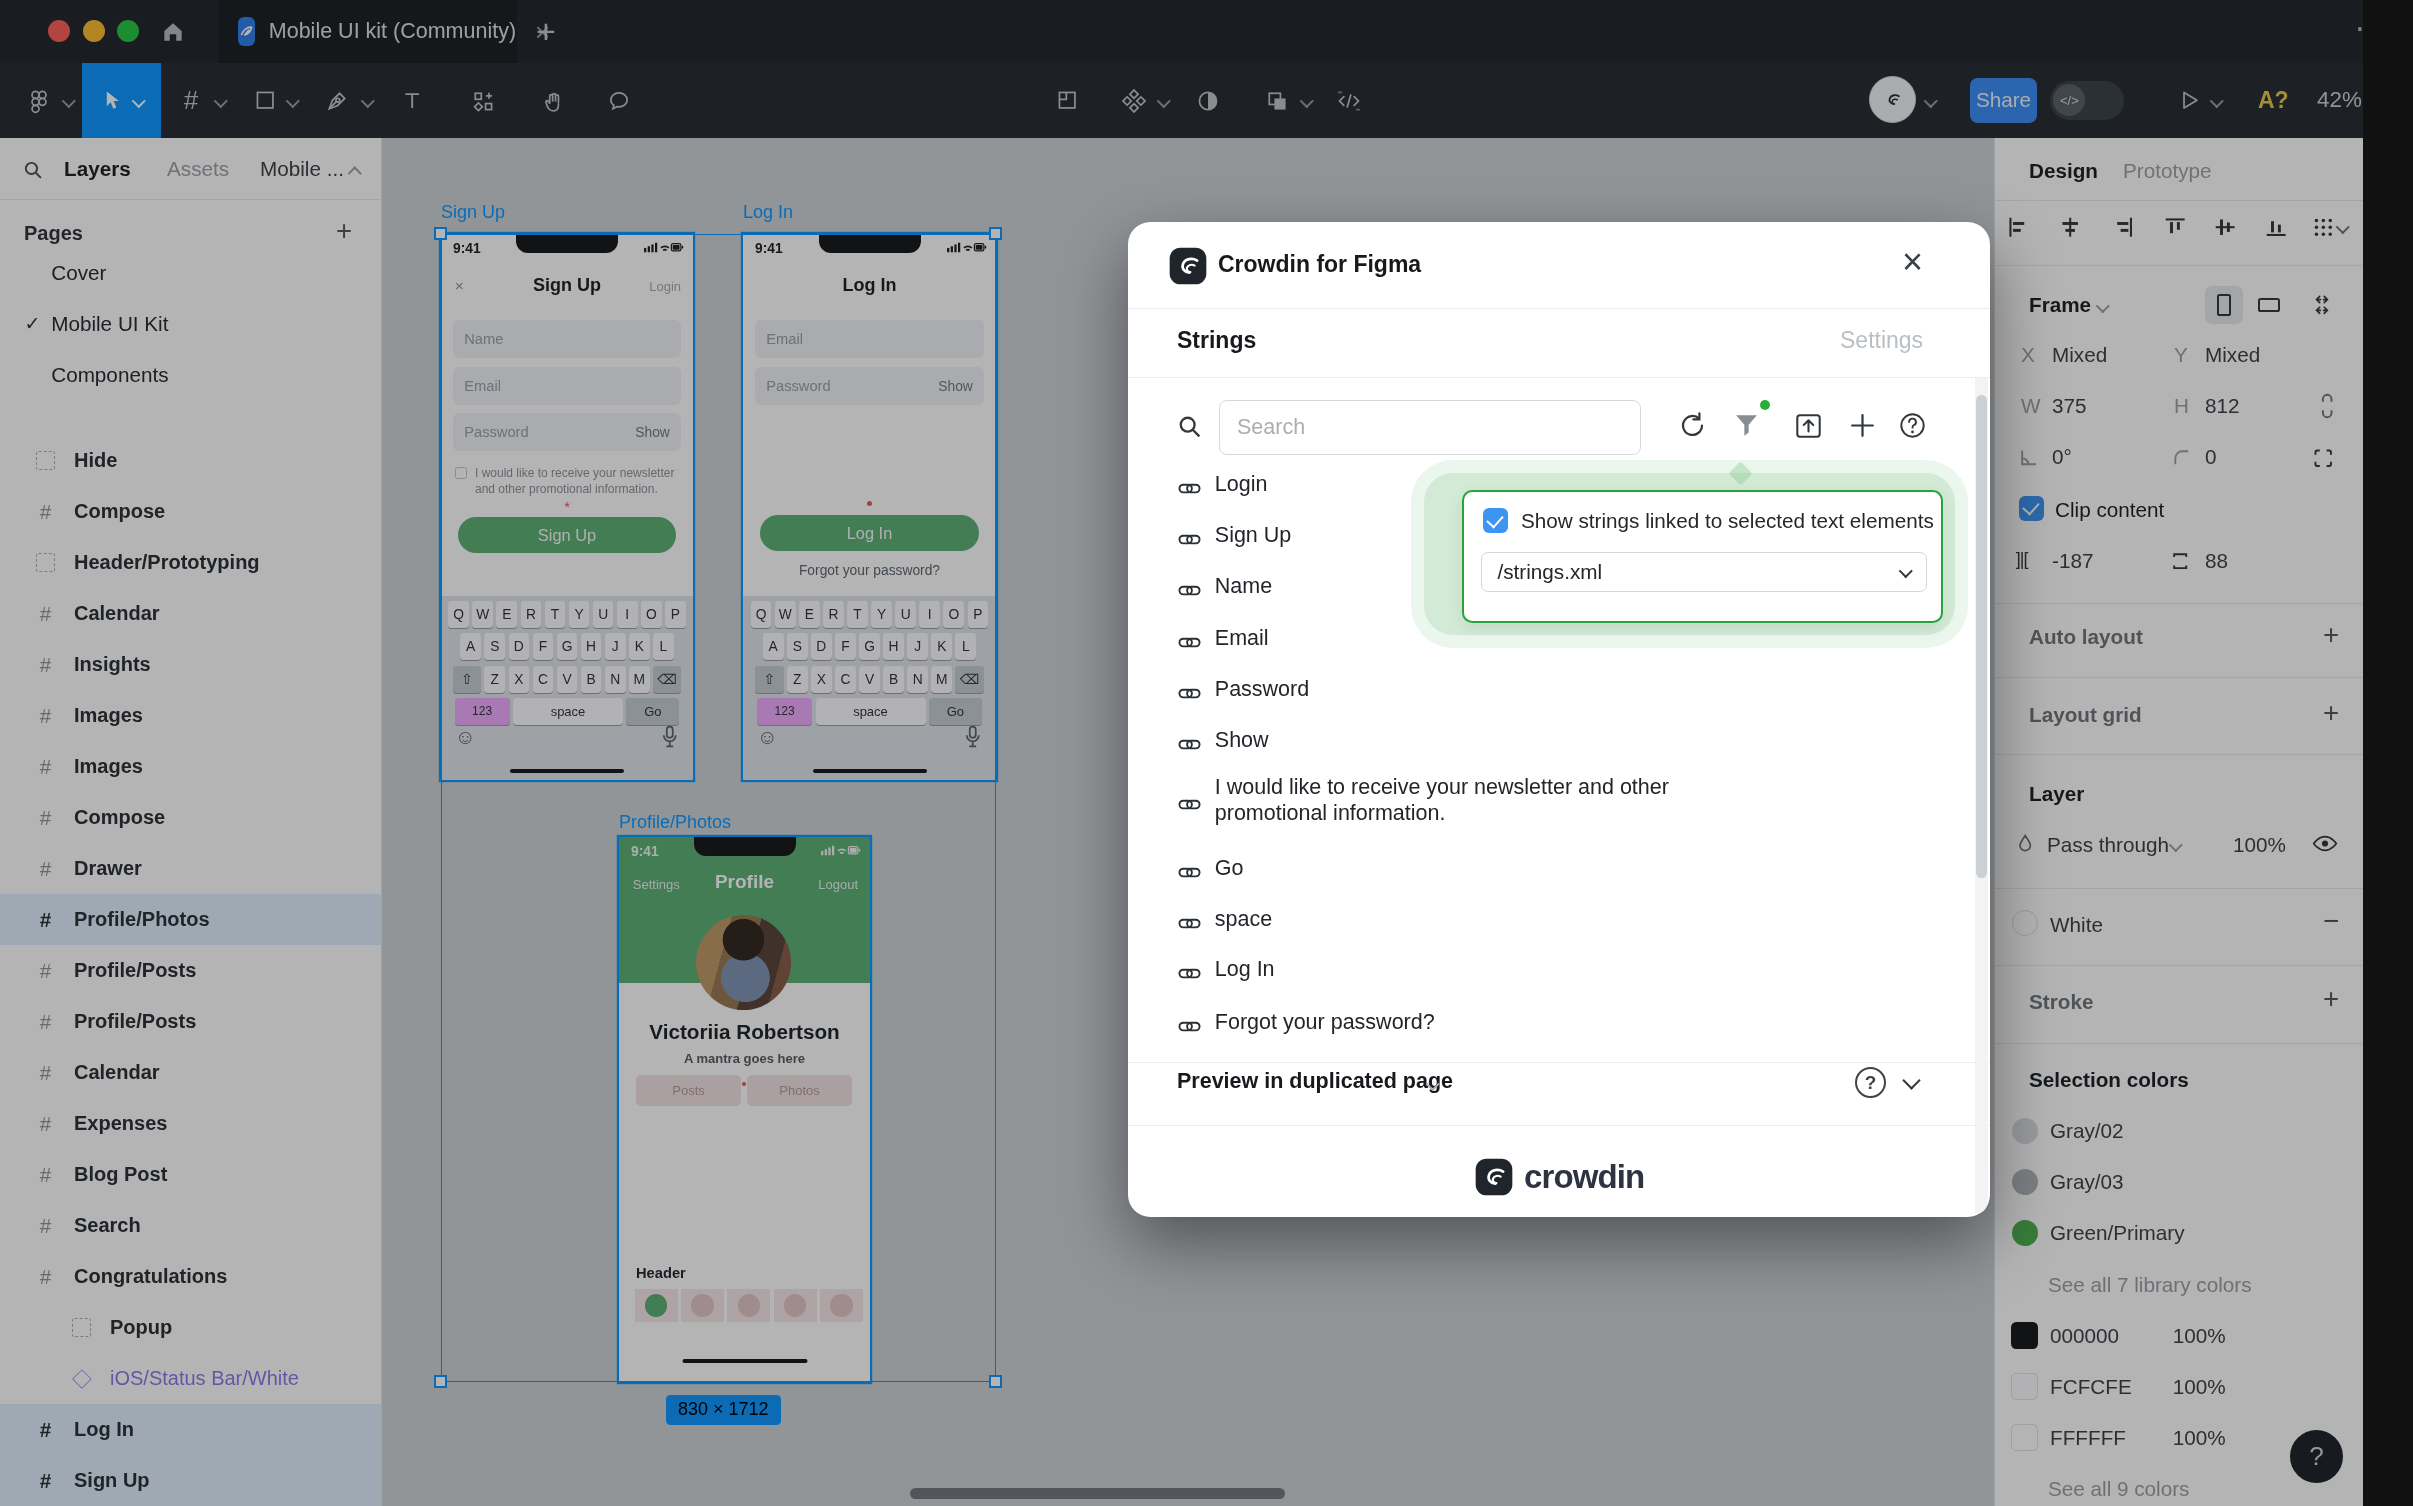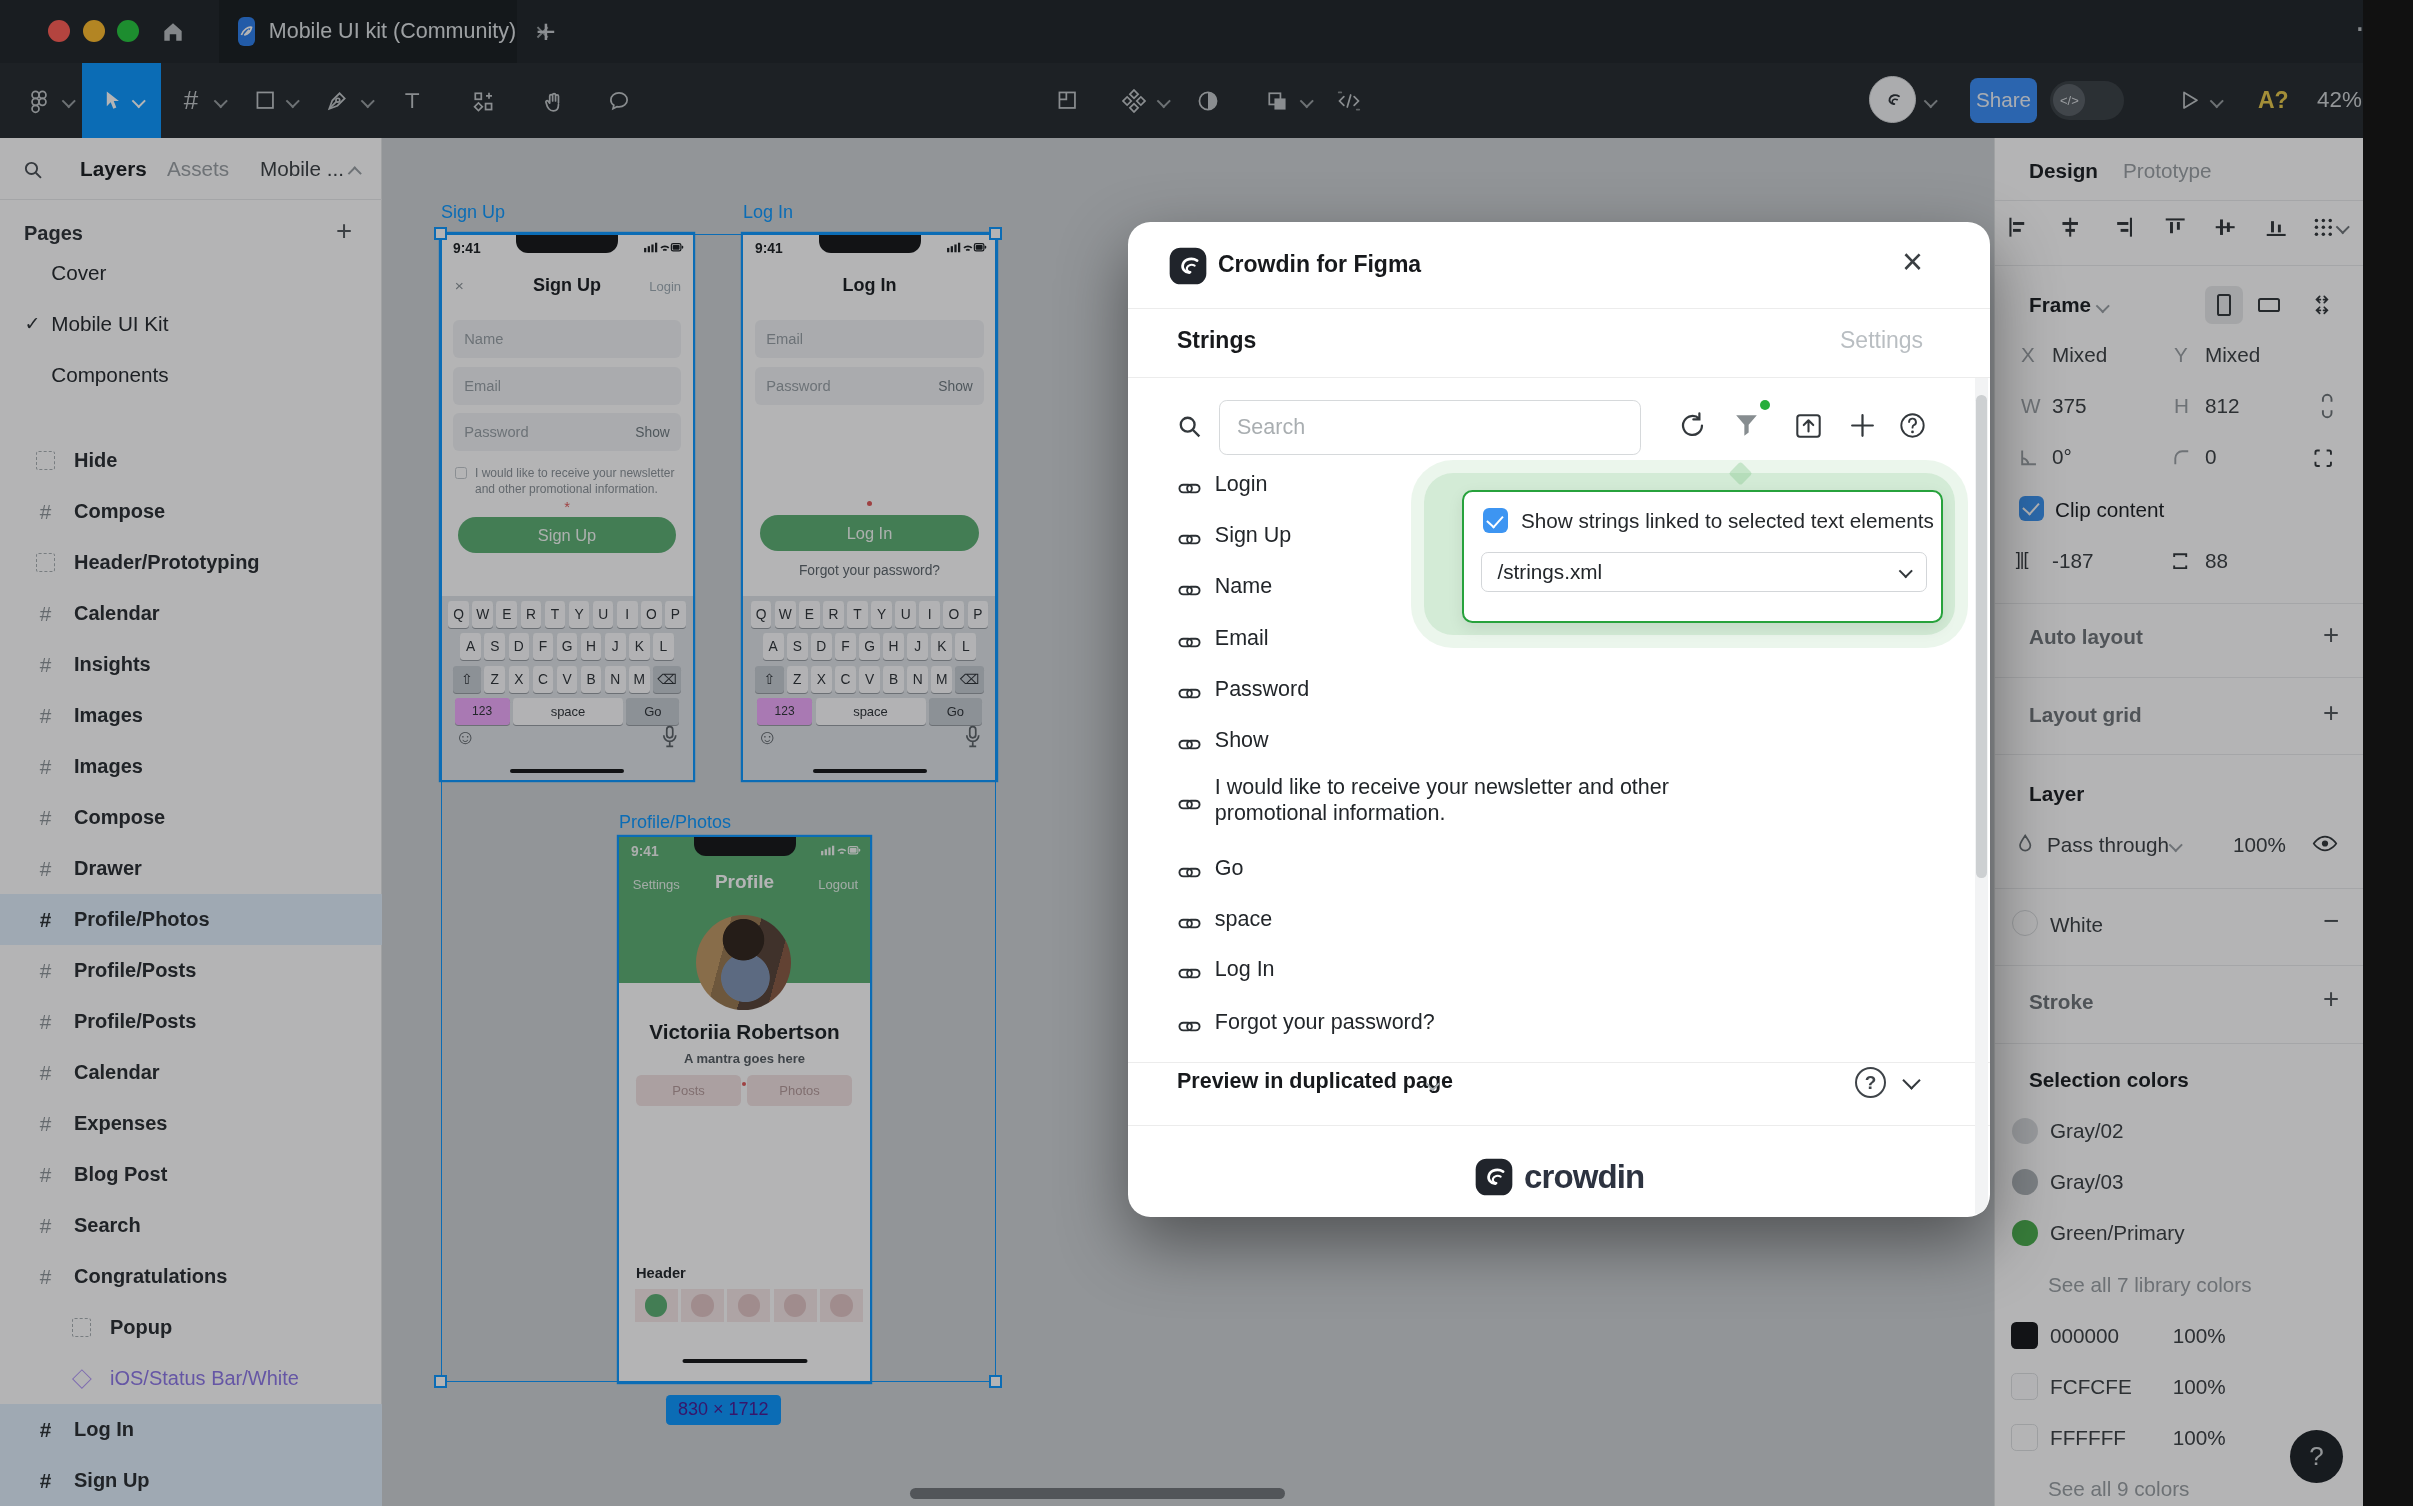--- a/index.html
+++ b/index.html
@@ -61,21 +61,21 @@
   .val-row .op{font-size:20.7px;color:#3d4246;margin-left:20.7px;}
   .checkbox-blue{width:25px;height:25px;border-radius:6px;background:#3d95f2;position:relative;}
   .checkbox-blue::after{content:"";position:absolute;left:6.9px;top:3.4px;width:7.8px;height:13px;border-right:2.6px solid #fff;border-bottom:2.6px solid #fff;transform:rotate(42deg);}
   .help-fab{position:absolute;left:295px;top:1292px;width:53px;height:53px;border-radius:50%;background:#1f2529;color:#cfd3d5;font-size:26px;display:flex;align-items:center;justify-content:center;}
   
   .canvas{position:absolute;left:382px;top:138px;right:369px;bottom:0;background:#ced3d6;overflow:hidden;}
   .frame-label{position:absolute;font-size:18px;color:#0d99ff;white-space:nowrap;}
   .phone{position:absolute;background:#fff;box-shadow:0 0 0 2.2px #0d99ff;overflow:hidden;}
   .sel-box{position:absolute;border:1.7px solid #0d99ff;pointer-events:none;}
   .handle{position:absolute;width:13px;height:13px;background:#fff;border:2.2px solid #0d99ff;}
-  .size-badge{position:absolute;background:#0d99ff;color:#4c1d95;font-size:18px;padding:4.3px 12px;border-radius:4.3px;white-space:nowrap;}
+  .size-badge{position:absolute;background:#0d99ff;color:#000000;font-size:18px;padding:4.3px 12px;border-radius:4.3px;white-space:nowrap;}
   .hscroll{position:absolute;background:#73787c;border-radius:6px;}
   .notch{position:absolute;left:50%;transform:translateX(-50%);top:0;width:102px;height:19px;background:#17191b;border-radius:0 0 12px 12px;}
   .p-time{position:absolute;left:12px;top:6.9px;font-size:13.8px;font-weight:700;color:#1d2124;}
   .p-status{position:absolute;right:8.6px;top:6.9px;color:#1d2124;}
   .p-field{position:absolute;left:12px;right:12px;height:38px;background:#f1f3f5;border-radius:6px;display:flex;align-items:center;padding:0 11.2px;font-size:14.7px;color:#99a1a7;}
   .p-show{margin-left:auto;color:#6f7a80;font-size:13.8px;}
   .p-btn{position:absolute;left:17px;right:17px;height:36px;border-radius:18px;background:#5db075;color:#f4faf5;font-size:16.4px;display:flex;align-items:center;justify-content:center;}
   .kb{position:absolute;left:0;right:0;bottom:0;height:184px;background:#e0e4e8;}
   .kb-row{display:flex;justify-content:center;gap:3.4px;margin-top:5.2px;}
   .key{height:27px;width:20.7px;background:#fcfdfe;border-radius:3.4px;box-shadow:0 0.9px 0 rgba(134,140,146,.8);font-size:13.8px;display:flex;align-items:center;justify-content:center;color:#30353a;}
@@ -273,21 +273,21 @@
       <span class="chev" style="margin-left:10.3px;margin-bottom:3.4px;"></span>
     </div>
   </div>
 
   <div class="left-panel">
     <div class="lp-head">
       <svg style="position:absolute;left:22.4px;top:20.7px;" width="22.4" height="22.4" viewBox="0 0 26 26" fill="none" stroke="#4a5055" stroke-width="2.2">
           <circle cx="11" cy="11" r="6.5"></circle>
           <path d="M16 16l6 6"></path>
         </svg>
-      <span class="lp-tab" style="left:80px;font-weight:700;color:#1d2125;">Layers</span>
+      <span class="lp-tab" style="left:64px;font-weight:700;color:#1d2125;">Layers</span>
       <span class="lp-tab" style="left:167px;color:#9ba1a5;">Assets</span>
       <span class="lp-tab" style="left:260px;color:#3d4246;">Mobile ...</span>
       <span class="chev up" style="position:absolute;left:350px;top:31px;border-color:#9ba1a5;"></span>
     </div>
     <div class="pages-header">Pages</div>
     <div class="plus-sm" style="position:absolute;left:336px;top:79px;">+</div>
     <div id="pages-list" style="position:absolute;left:0;top:109px;width:382px;">
         <div class="page-row">
           <span class="page-check"></span>
           <span class="page-label">Cover</span>

